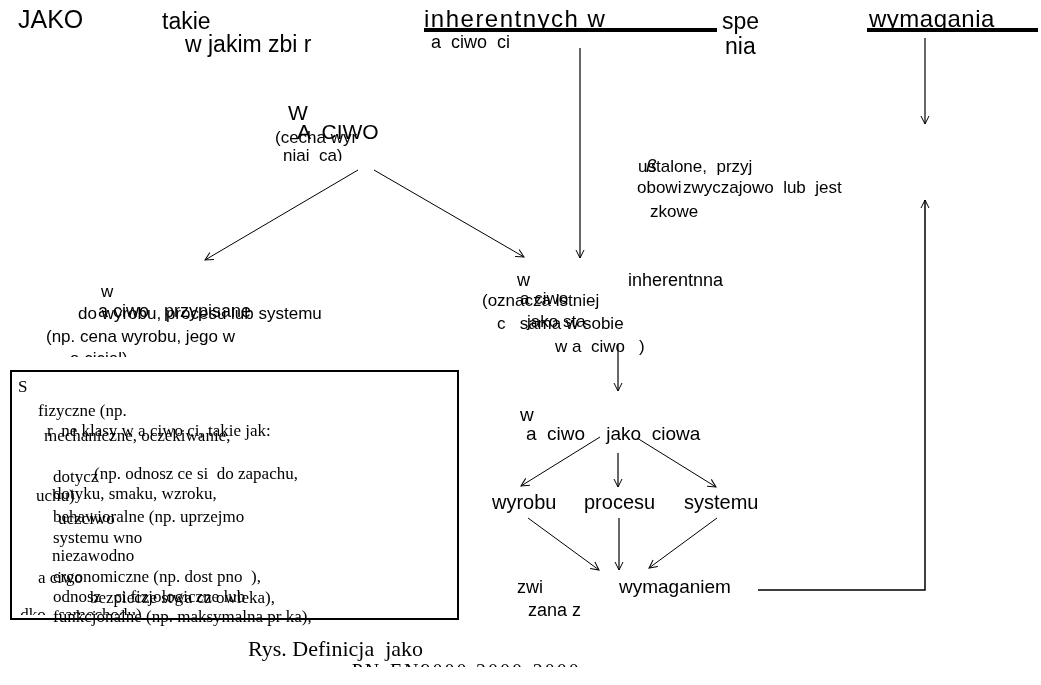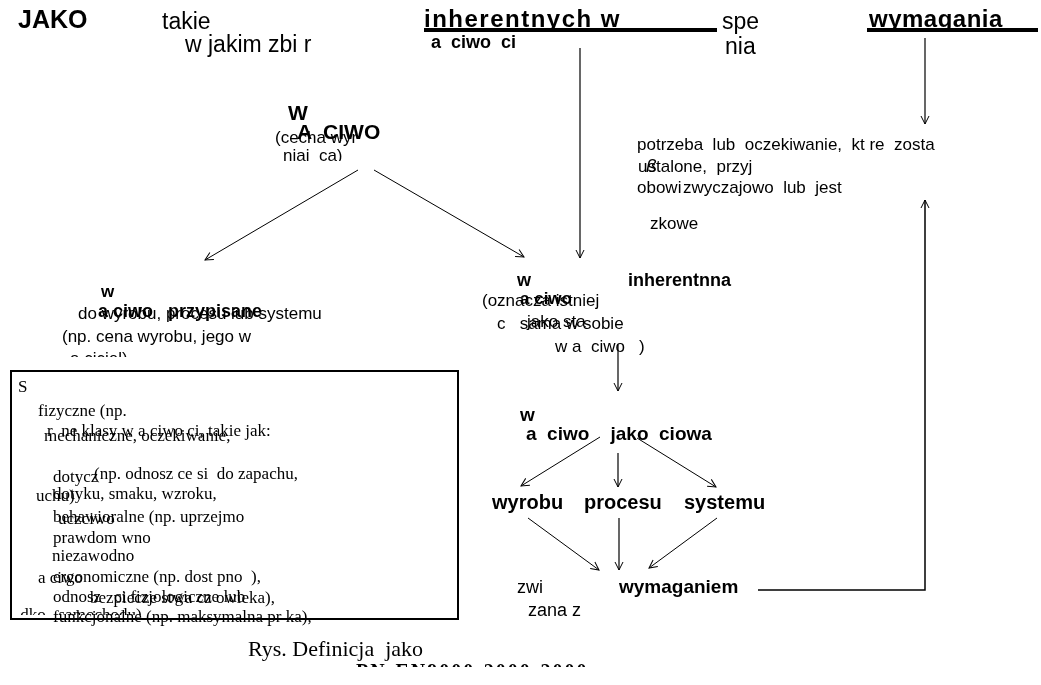--- a/index.html
+++ b/index.html
@@ -1,20 +1,20 @@
 <!DOCTYPE html>
 <html><head>
 <meta charset="utf-8">
 <style>
   html,body{margin:0;padding:0;background:#fff;}
   .diagram{position:relative;width:1041px;height:685px;background:#fff;overflow:hidden;
            font-family:"Liberation Sans",sans-serif;color:#000;}
   .lbl{position:absolute;white-space:pre;color:#000;line-height:1.15;
        font-family:"Liberation Sans",sans-serif;}
-  .b{font-weight:bold;}
+  .b{font-weight:normal;}
   .serif{font-family:"Liberation Serif",serif;}
   .clip{position:absolute;overflow:hidden;}
   .clip>span{display:block;white-space:pre;}
   .bar{position:absolute;background:#000;}
   .ov{position:absolute;white-space:pre;}
   .box{position:absolute;border:2px solid #000;background:transparent;}
   svg.wires{position:absolute;left:0;top:0;pointer-events:none;}
 </style>
 </head>
 <body>
@@ -35,21 +35,21 @@
   <span class="lbl b" style="left:288px;top:101px;font-size:21px">W</span>
   <span class="lbl" style="left:275px;top:128px;font-size:17px">(cecha wyr</span>
   <span class="lbl b" style="left:297px;top:120px;font-size:21px">A  CIWO</span>
   <div class="clip" style="left:283px;top:146px;width:120px;height:15px">
     <span class="lbl" style="position:static;font-size:17px">niaj  ca)</span>
   </div>
 
   <span class="lbl b" style="left:101px;top:282px;font-size:17px">w</span>
   <span class="lbl b" style="left:98px;top:301px;font-size:18px">a ciwo   przypisane</span>
   <span class="lbl" style="left:78px;top:304px;font-size:17px">do wyrobu, procesu lub systemu</span>
-  <span class="lbl" style="left:62px;top:327px;font-size:17px">(np. cena wyrobu, jego w</span>
+  <span class="lbl" style="left:46px;top:327px;font-size:17px">(np. cena wyrobu, jego w</span>
   <div class="clip" style="left:70px;top:349px;width:140px;height:8px">
     <span class="lbl" style="position:static;font-size:17px">a ciciel)</span>
   </div>
 
   <span class="lbl b" style="left:517px;top:270px;font-size:18px">w</span>
   <span class="lbl b" style="left:628px;top:270px;font-size:18px">inherentnna</span>
   <span class="lbl" style="left:482px;top:291px;font-size:17px">(oznacza istniej</span>
   <span class="lbl b" style="left:520px;top:289px;font-size:17px">a ciwo</span>
   <span class="lbl" style="left:497px;top:314px;font-size:17px">c   sama w sobie</span>
   <span class="lbl" style="left:527px;top:312px;font-size:17px">jako sta</span>
@@ -61,26 +61,25 @@
   <span class="lbl b" style="left:492px;top:491px;font-size:20px">wyrobu</span>
   <span class="lbl b" style="left:584px;top:491px;font-size:20px">procesu</span>
   <span class="lbl b" style="left:684px;top:491px;font-size:20px">systemu</span>
 
   <span class="lbl" style="left:517px;top:577px;font-size:18px">zwi</span>
   <div class="clip" style="left:528px;top:600px;width:90px;height:17px">
     <span class="lbl" style="position:static;font-size:18px">zana z</span>
   </div>
   <span class="lbl b" style="left:619px;top:576px;font-size:19px">wymaganiem</span>
 
-  <span class="lbl" style="left:637px;top:135px;font-size:17px">potrzeba  lub  oczekiwanie,  kt re  zosta</span>
   <span class="lbl" style="left:638px;top:157px;font-size:17px">ustalone,  przyj</span>
   <span class="lbl" style="left:646px;top:156px;font-size:18px;font-style:italic">ß</span>
   <span class="lbl" style="left:637px;top:178px;font-size:17px">obowi</span>
   <span class="lbl" style="left:683px;top:178px;font-size:17px">zwyczajowo  lub  jest</span>
-  <div class="clip" style="left:650px;top:214px;width:90px;height:15px">
+  <div class="clip" style="left:650px;top:202px;width:90px;height:15px">
     <span class="lbl" style="position:static;font-size:17px">zkowe</span>
   </div>
 
   <div class="box" style="left:10px;top:370px;width:445px;height:246px"></div>
   <span class="lbl serif" style="left:18px;top:377px;font-size:17px">S</span>
 
   <div class="lbl serif" style="left:30px;top:401px;font-size:17px">
     <span>r  ne klasy w a ciwo ci, takie jak:</span>
     <span class="ov" style="left:8px;top:0px">fizyczne (np.</span>
   </div>
@@ -92,21 +91,21 @@
   </div>
   <div class="lbl serif" style="left:36px;top:464px;font-size:17px">
     <span>dotyku, smaku, wzroku,</span>
     <span class="ov" style="left:58px;top:0px">(np. odnosz ce si  do zapachu,</span>
   </div>
   <div class="lbl serif" style="left:36px;top:487px;font-size:17px">
     <span>behawioralne (np. uprzejmo</span>
     <span class="ov" style="left:0px;top:-1px">uchu)</span>
   </div>
   <div class="lbl serif" style="left:36px;top:508px;font-size:17px">
-    <span>prawdom wno</span>
+    <span>systemu wno</span>
     <span class="ov" style="left:22px;top:1px">uczciwo</span>
   </div>
   <div class="lbl serif" style="left:36px;top:547px;font-size:17px">
     <span>ergonomiczne (np. dost pno  ),</span>
     <span class="ov" style="left:16px;top:-1px">niezawodno</span>
   </div>
   <div class="lbl serif" style="left:36px;top:567px;font-size:17px">
     <span>odnosz   ci fizjologiczne lub</span>
     <span class="ov" style="left:2px;top:1px">a ciwo</span>
   </div>

